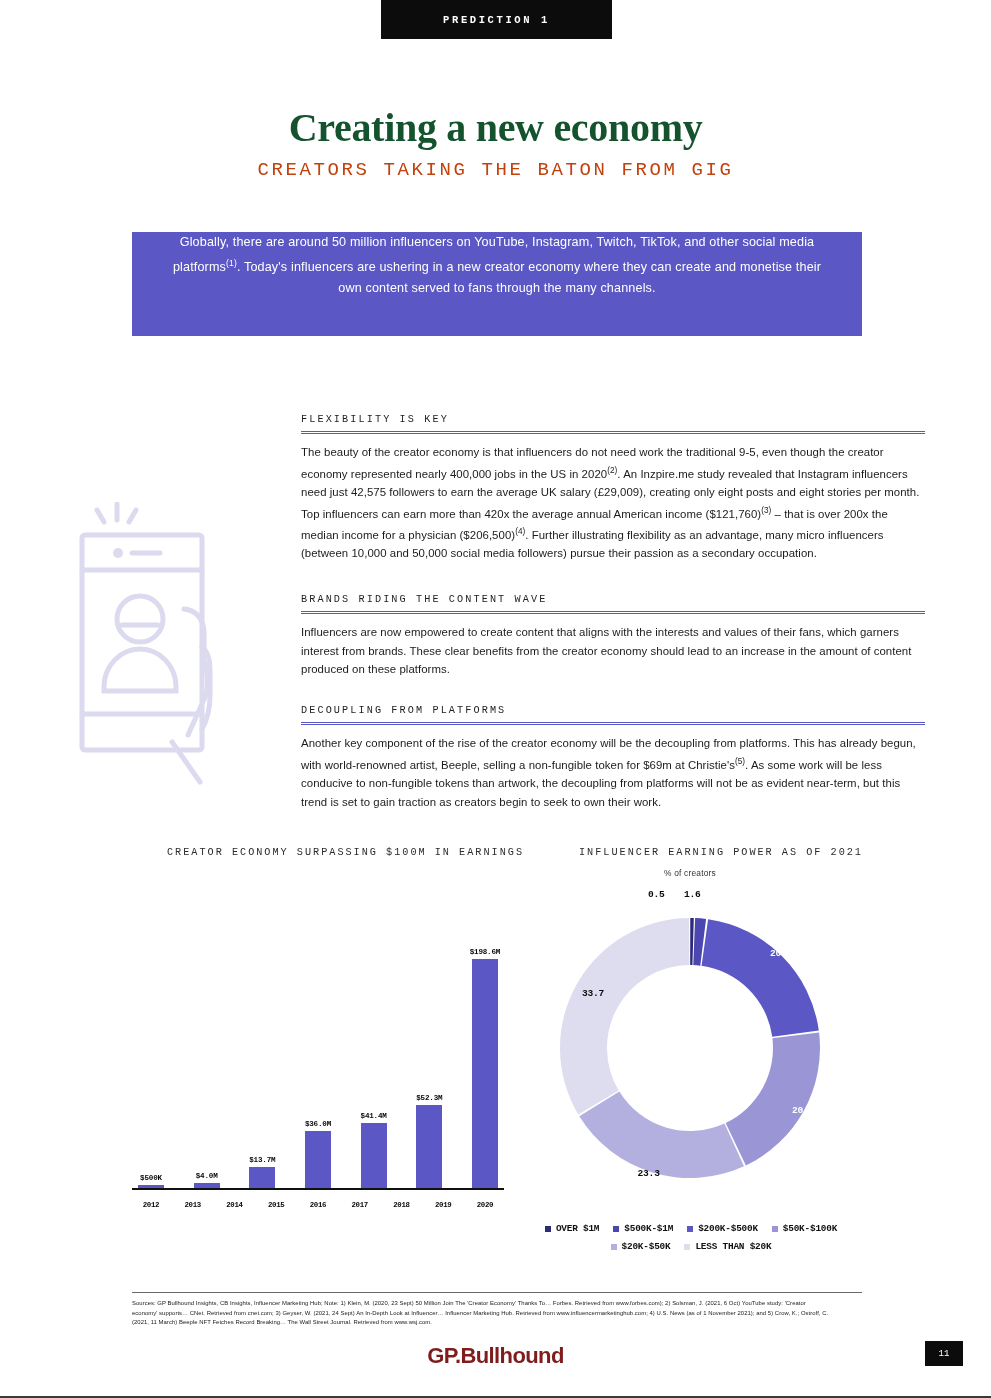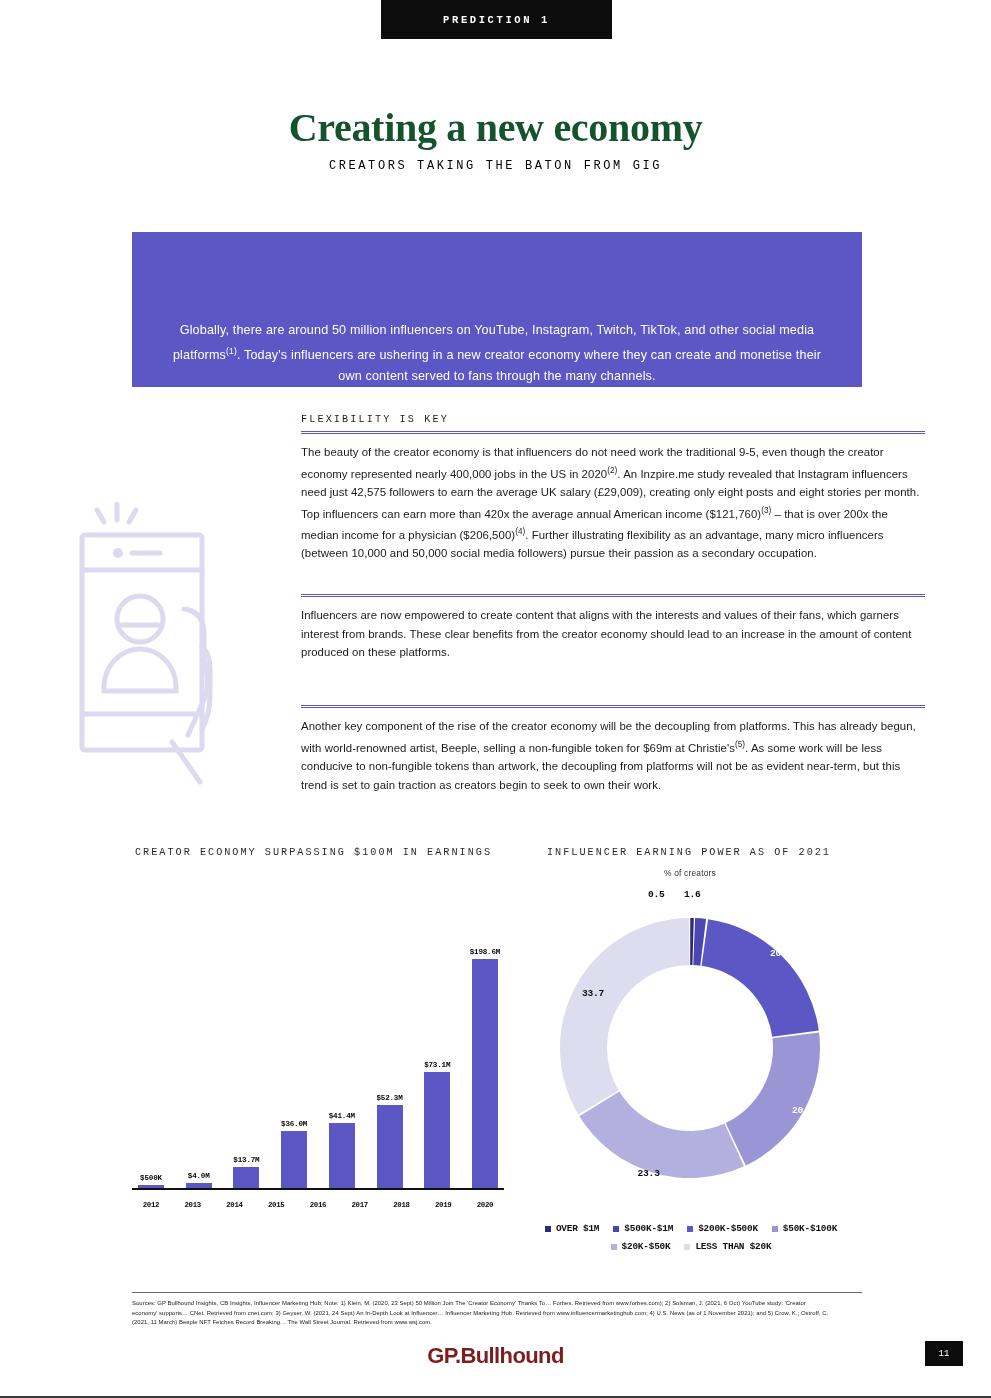--- a/index.html
+++ b/index.html
@@ -24,28 +24,28 @@
     position:absolute;left:0;right:0;top:104px;
     text-align:center;
     font-family:"Liberation Serif", serif;
     font-size:40px;font-weight:700;letter-spacing:-.3px;
     color:#14532d;
   }
   .sub-title{
     position:absolute;left:0;right:0;top:159px;
     text-align:center;
     font-family:"Liberation Mono", monospace;
-    font-size:12px;letter-spacing:2.6px;
-    color:#000000;
+    font-size:19px;letter-spacing:2.6px;
+    color:#c2410c;
   }
   
   .callout{
-    position:absolute;left:132px;top:232px;width:730px;height:155px;
+    position:absolute;left:132px;top:232px;width:730px;height:104px;
     background:#5b57c4;
-    display:flex;align-items:flex-end;justify-content:center;
+    display:flex;align-items:flex-start;justify-content:center;
   }
   .callout p{
     margin:0;width:666px;text-align:center;color:#ffffff;
     font-size:12.6px;line-height:21px;letter-spacing:.15px;
   }
   .callout sup{font-size:8.5px;vertical-align:super;}
   
   .section{position:absolute;left:301px;width:624px;}
   .sec-head{
     font-family:"Liberation Mono", monospace;
@@ -65,21 +65,21 @@
   .sec-body sup{font-size:8.2px;vertical-align:super;}
   #section-flex{top:414px;}
   #section-brands{top:594px;}
   #section-decoupling{top:705px;}
   
   .illus{position:absolute;left:72px;top:502px;width:170px;height:290px;}
   
   .chart-title{
     position:absolute;
     font-family:"Liberation Mono", monospace;
-    font-size:10.2px;letter-spacing:2.0px;color:#2a2a2a;
+    font-size:10.2px;letter-spacing:2.0px;color:#2a2a2a;margin-left:32px;
   }
   #bar-chart-title{left:135px;top:847px;}
   #donut-chart-title{left:547px;top:847px;}
   #donut-subtitle{
     position:absolute;left:547px;top:868px;width:286px;text-align:center;
     font-size:8.4px;color:#333;letter-spacing:.2px;
   }
   
   .bar-chart{position:absolute;left:132px;top:905px;width:372px;height:310px;}
   .bars{
@@ -183,25 +183,27 @@
   </svg>
 </div>
 
 <div class="section" id="section-flex">
   <div class="sec-head">FLEXIBILITY IS KEY</div>
   <div class="sec-rule"></div>
   <p class="sec-body"><span>The beauty of the creator economy is that influencers do not need work the traditional 9-5, even though the creator economy represented nearly 400,000 jobs in the US in 2020</span><sup>(2)</sup><span>. An Inzpire.me study revealed that Instagram influencers need just 42,575 followers to earn the average UK salary (£29,009), creating only eight posts and eight stories per month. Top influencers can earn more than 420x the average annual American income ($121,760)</span><sup>(3)</sup><span> – that is over 200x the median income for a physician ($206,500)</span><sup>(4)</sup><span>. Further illustrating flexibility as an advantage, many micro influencers (between 10,000 and 50,000 social media followers) pursue their passion as a secondary occupation.</span></p>
 </div>
 
 <div class="section" id="section-brands">
+  <div class="sec-head">BRANDS RIDING THE CONTENT WAVE</div>
   <div class="sec-rule"></div>
   <p class="sec-body">Influencers are now empowered to create content that aligns with the interests and values of their fans, which garners interest from brands. These clear benefits from the creator economy should lead to an increase in the amount of content produced on these platforms.</p>
 </div>
 
 <div class="section" id="section-decoupling">
+  <div class="sec-head">DECOUPLING FROM PLATFORMS</div>
   <div class="sec-rule"></div>
   <p class="sec-body"><span>Another key component of the rise of the creator economy will be the decoupling from platforms. This has already begun, with world-renowned artist, Beeple, selling a non-fungible token for $69m at Christie's</span><sup>(5)</sup><span>. As some work will be less conducive to non-fungible tokens than artwork, the decoupling from platforms will not be as evident near-term, but this trend is set to gain traction as creators begin to seek to own their work.</span></p>
 </div>
 
 <div class="chart-title" id="bar-chart-title">CREATOR ECONOMY SURPASSING $100M IN EARNINGS</div>
 
 <div class="bar-chart">
   <div class="bars" id="bars-container">
       <div class="bar-col">
         <div class="bar-val">$500K</div>
@@ -219,24 +221,20 @@
         <div class="bar-val">$36.0M</div>
         <div class="bar-rect" style="height: 57.58px; background: rgb(91, 87, 196);"></div>
       </div>
       <div class="bar-col">
         <div class="bar-val">$41.4M</div>
         <div class="bar-rect" style="height: 66.217px; background: rgb(91, 87, 196);"></div>
       </div>
       <div class="bar-col">
         <div class="bar-val">$52.3M</div>
         <div class="bar-rect" style="height: 83.6509px; background: rgb(91, 87, 196);"></div>
-      </div>
-      <div class="bar-col">
-        <div class="bar-val">$73.1M</div>
-        <div class="bar-rect" style="height: 116.919px; background: rgb(91, 87, 196);"></div>
       </div>
       <div class="bar-col">
         <div class="bar-val">$198.6M</div>
         <div class="bar-rect" style="height: 230px; background: rgb(91, 87, 196);"></div>
       </div>
     </div>
   <div class="axis-line"></div>
   <div class="bar-labels" id="bar-labels">
       <span>2012</span>
       <span>2013</span>

